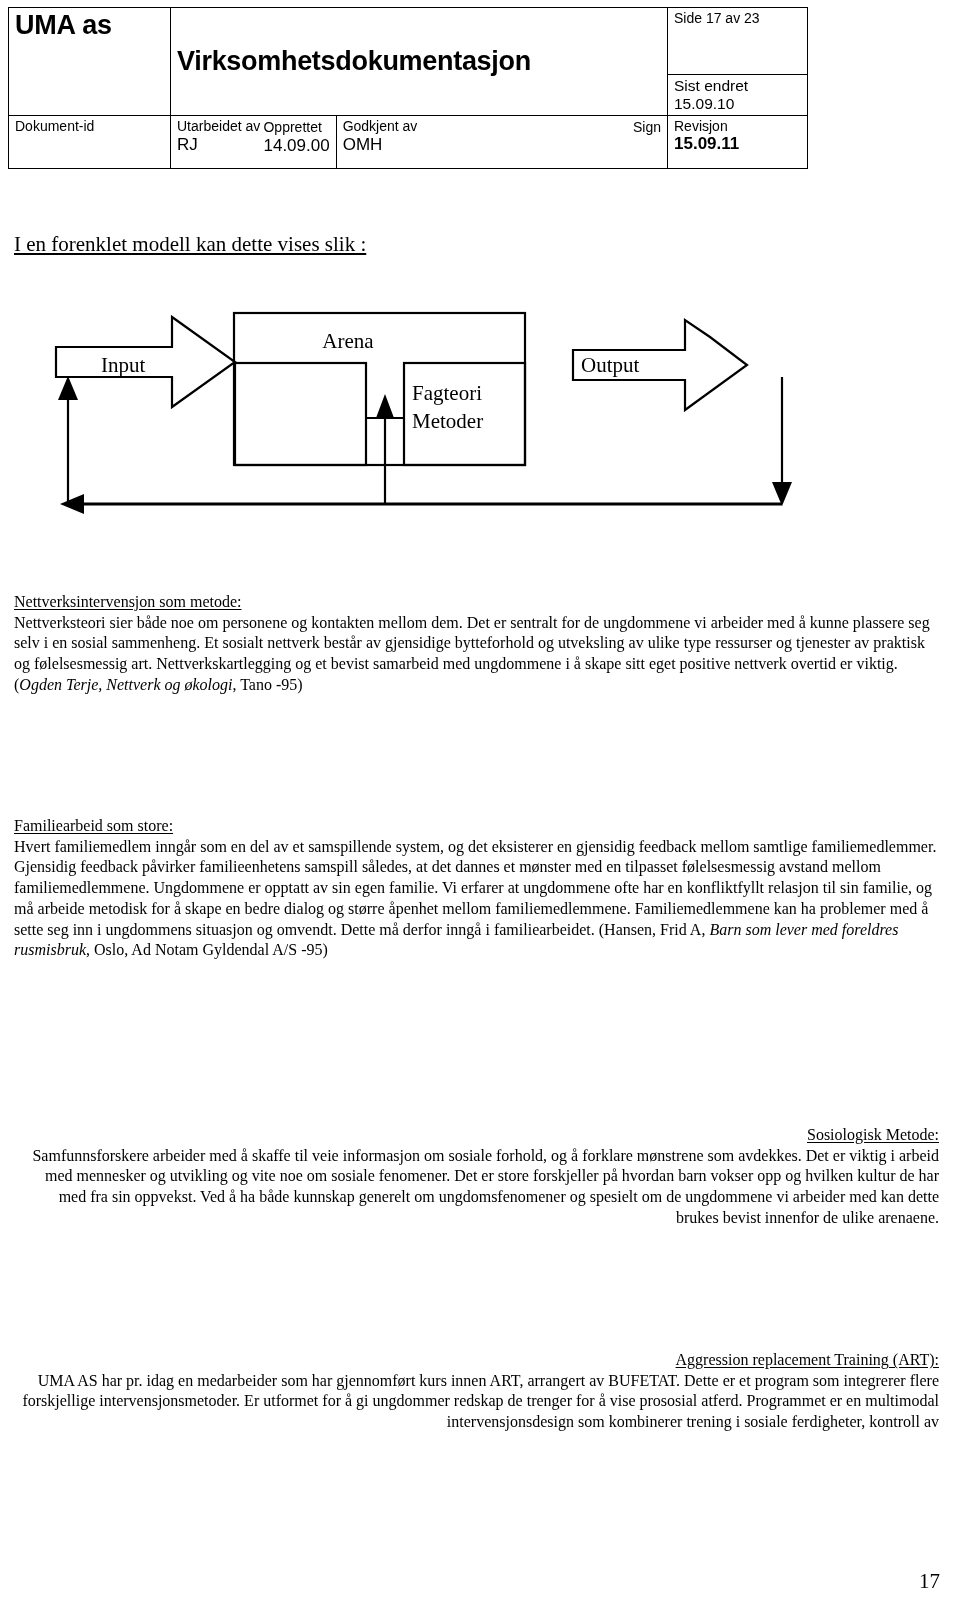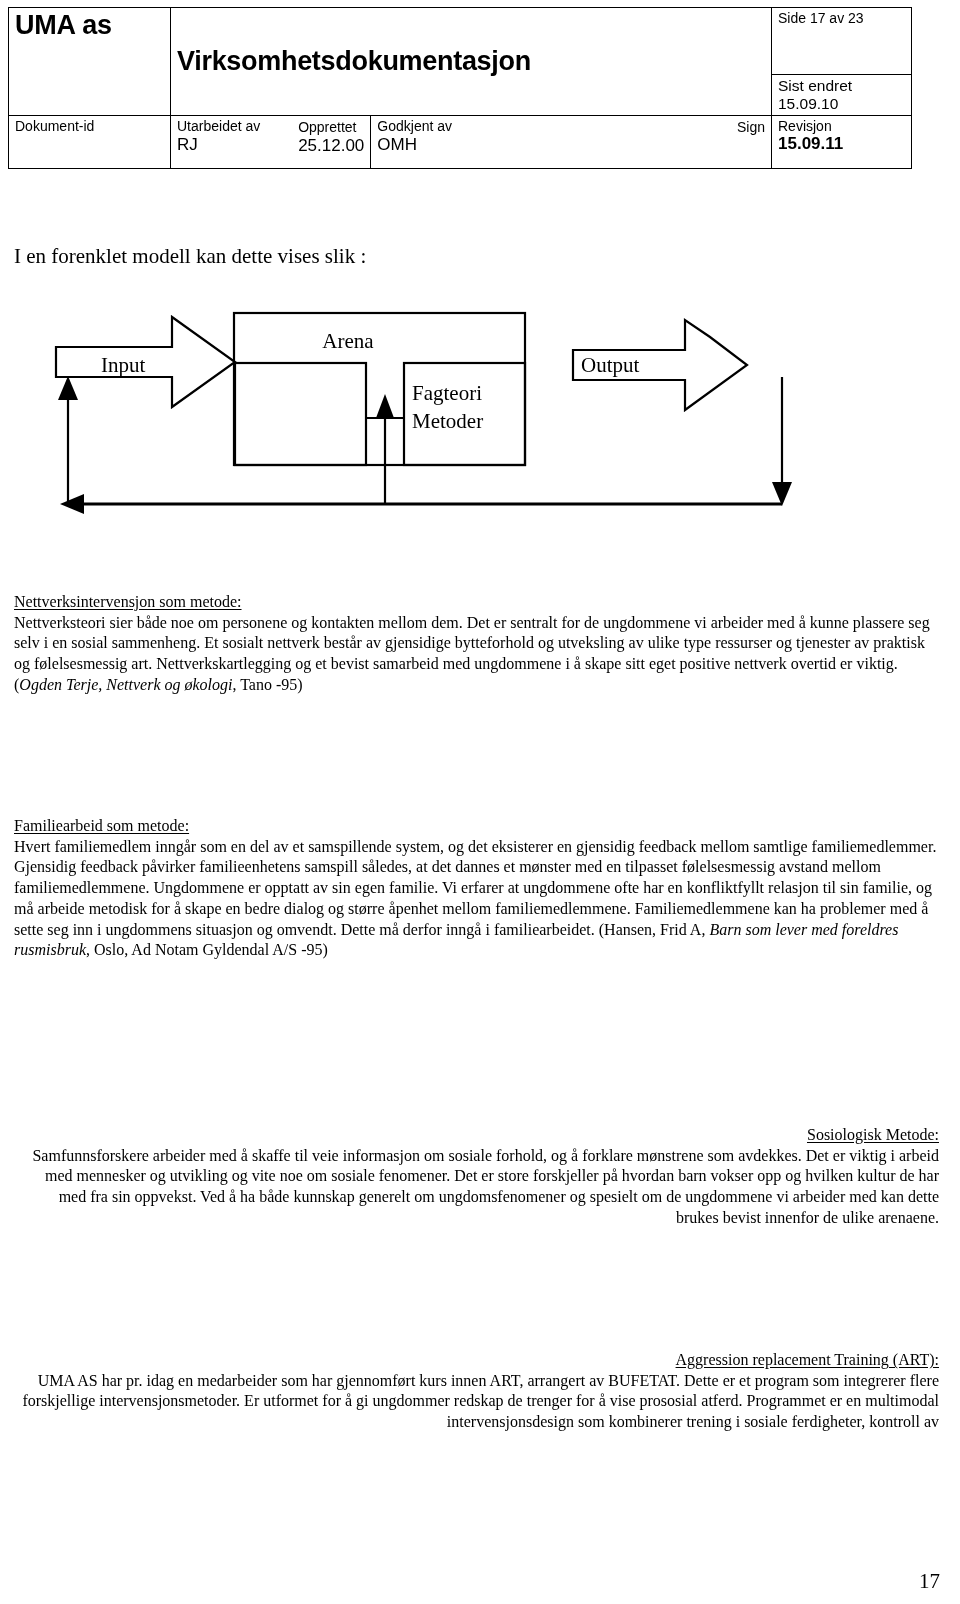--- a/index.html
+++ b/index.html
@@ -18,21 +18,21 @@
 
   
   .hdr-wrap {
     position: absolute;
     left: 8px;
     top: 7px;
     width: 904px;
   }
   table.hdr {
     border-collapse: collapse;
-    width: 904px;
+    width: 800px;
     table-layout: fixed;
     font-family: "Liberation Sans", "DejaVu Sans", sans-serif;
   }
   table.hdr td {
     border: 1.5px solid #000;
     vertical-align: top;
     padding: 2px 5px 2px 6px;
     line-height: 1.16;
   }
   .c-logo {
@@ -69,22 +69,23 @@
   .cell-split .left { display: inline-block; }
   .cell-split .right { position: absolute; right: 6px; top: 3px; }
   .c-docid { width: 150px; margin-top: 13px; }
   .c-utarb { width: 296px; }
   .c-godkj { width: 230px; }
 
   
   .intro {
     position: absolute;
     left: 14px;
-    top: 244px;
+    top: 232px;
     font-size: 21px;
+    text-decoration: underline;
   }
 
   
   .diagram {
     position: absolute;
     left: 0;
     top: 300px;
     width: 960px;
     height: 230px;
   }
@@ -139,21 +140,21 @@
       <td class="c-docid">
         <span>Dokument-id</span>
       </td>
       <td class="c-utarb cell-split">
         <span class="left">
           <span>Utarbeidet av</span>
           <span class="val">RJ</span>
         </span>
         <span class="right">
           <span>Opprettet</span>
-          <span class="val">25.12.00</span>
+          <span class="val">14.09.00</span>
         </span>
       </td>
       <td class="c-godkj cell-split" colspan="2">
         <span class="left">
           <span>Godkjent av</span>
           <span class="val">OMH</span>
         </span>
         <span class="right">Sign</span>
       </td>
       <td>
@@ -210,21 +211,21 @@
     <polygon points="68,76 58,100 78,100" fill="#000"></polygon>
   </svg>
 </div>
 
 <div class="body-text" style="top:592px;">
   <div class="sec-head">Nettverksintervensjon som metode:</div>
   <div><span>Nettverksteori sier både noe om personene og kontakten mellom dem. Det er sentralt for de ungdommene vi arbeider med å kunne plassere seg selv i en sosial sammenheng. Et sosialt nettverk består av gjensidige bytteforhold og utveksling av ulike type ressurser og tjenester av praktisk og følelsesmessig art. Nettverkskartlegging og et bevist samarbeid med ungdommene i å skape sitt eget positive nettverk overtid er viktig. (</span><span class="it">Ogden Terje,  Nettverk og økologi</span><span>, Tano -95)</span></div>
 </div>
 
 <div class="body-text" style="top:816px;">
-  <div class="sec-head">Familiearbeid som metode:</div>
+  <div class="sec-head">Familiearbeid som store:</div>
   <div><span>Hvert familiemedlem inngår som en del av et samspillende system, og det eksisterer en gjensidig feedback mellom samtlige familiemedlemmer. Gjensidig feedback påvirker familieenhetens samspill således, at det dannes et mønster med en tilpasset følelsesmessig avstand mellom familiemedlemmene. Ungdommene er opptatt av sin egen familie.  Vi erfarer at ungdommene ofte har en konfliktfyllt relasjon til sin familie, og må arbeide metodisk for å skape en bedre dialog og større åpenhet mellom familiemedlemmene. Familiemedlemmene kan ha problemer med å sette seg inn i ungdommens situasjon og omvendt. Dette må derfor inngå i familiearbeidet. (Hansen, Frid A, </span><span class="it">Barn som lever med foreldres rusmisbruk</span><span>, Oslo, Ad Notam Gyldendal A/S -95)</span></div>
 </div>
 
 <div class="body-text" style="top:1125px;text-align:right;">
   <div class="sec-head">Sosiologisk Metode:</div>
   <div><span>Samfunnsforskere arbeider med å skaffe til veie informasjon om sosiale forhold, og å forklare mønstrene som avdekkes. Det er viktig i arbeid med mennesker og utvikling og vite noe om sosiale fenomener. Det er store forskjeller på hvordan barn vokser opp og hvilken kultur de har med fra sin oppvekst. Ved å ha både kunnskap generelt om ungdomsfenomener og spesielt om de ungdommene vi arbeider med kan dette brukes bevist innenfor de ulike arenaene.</span></div>
 </div>
 
 <div class="body-text" style="top:1350px;text-align:right;">
   <div class="sec-head">Aggression replacement Training (ART):</div>

